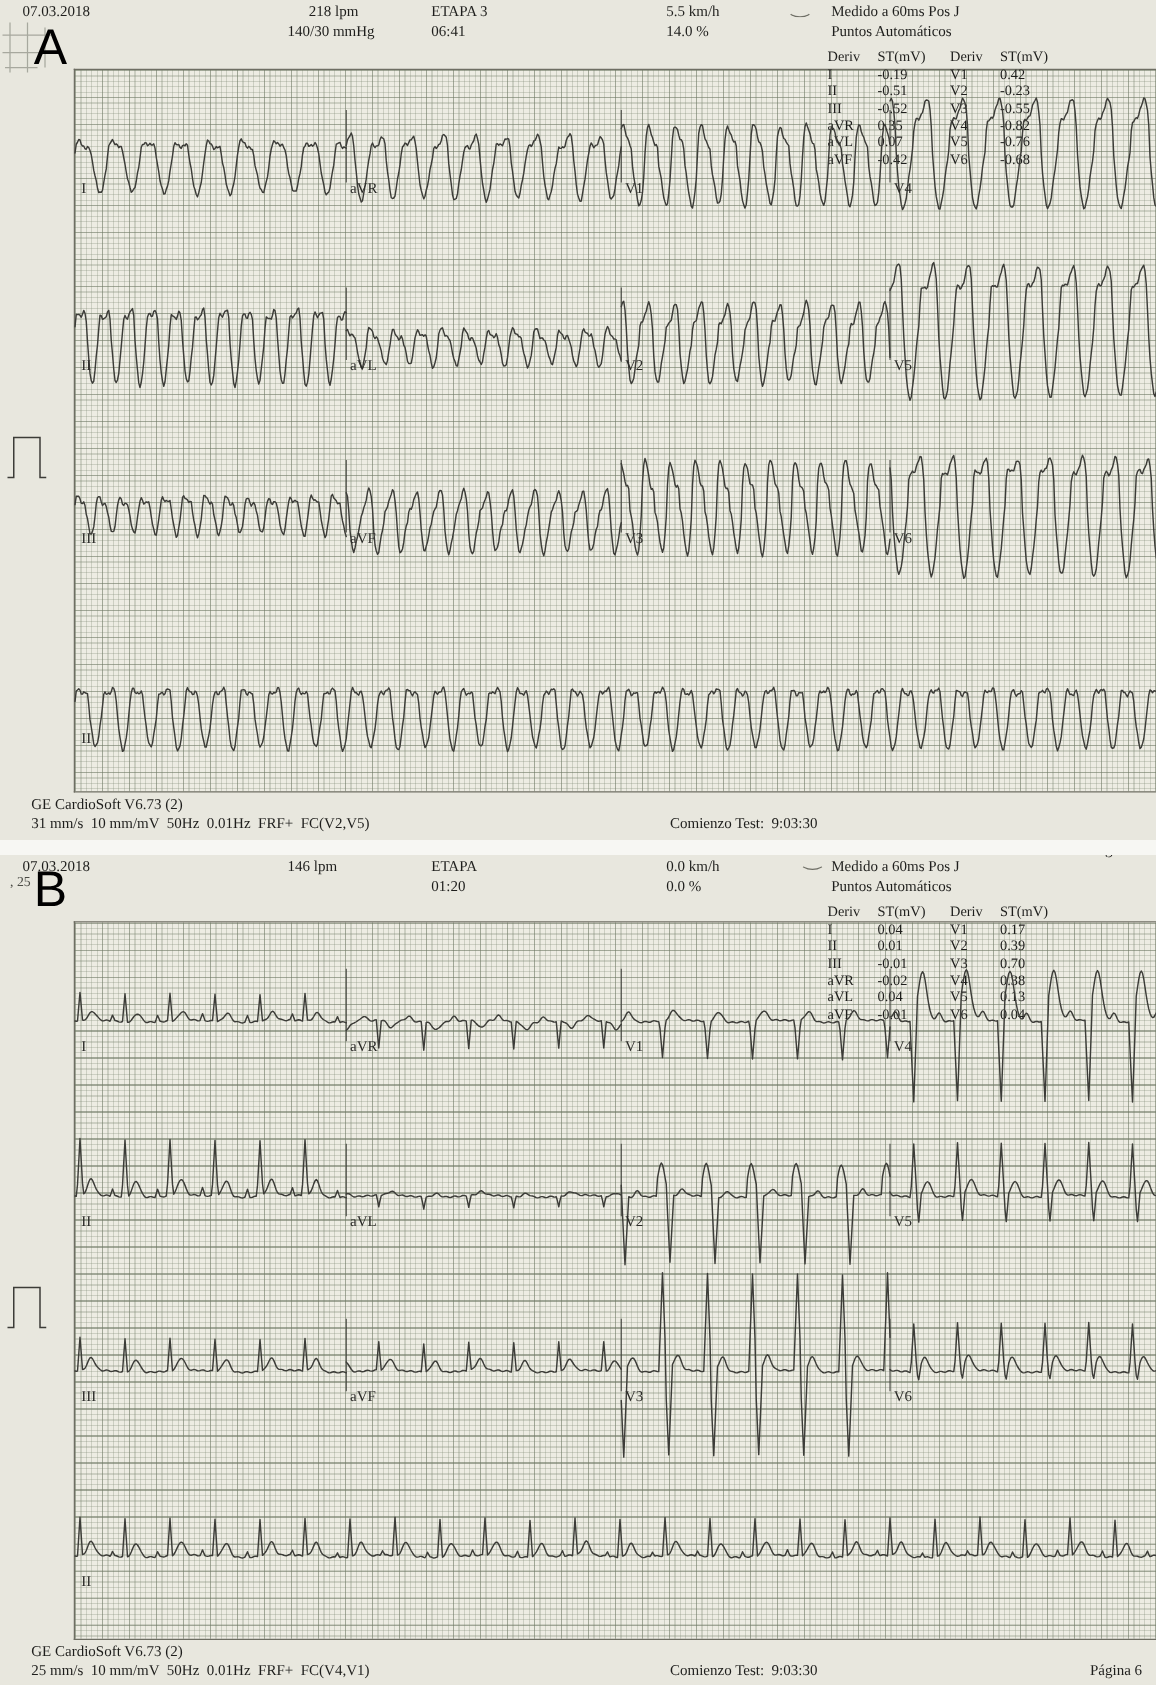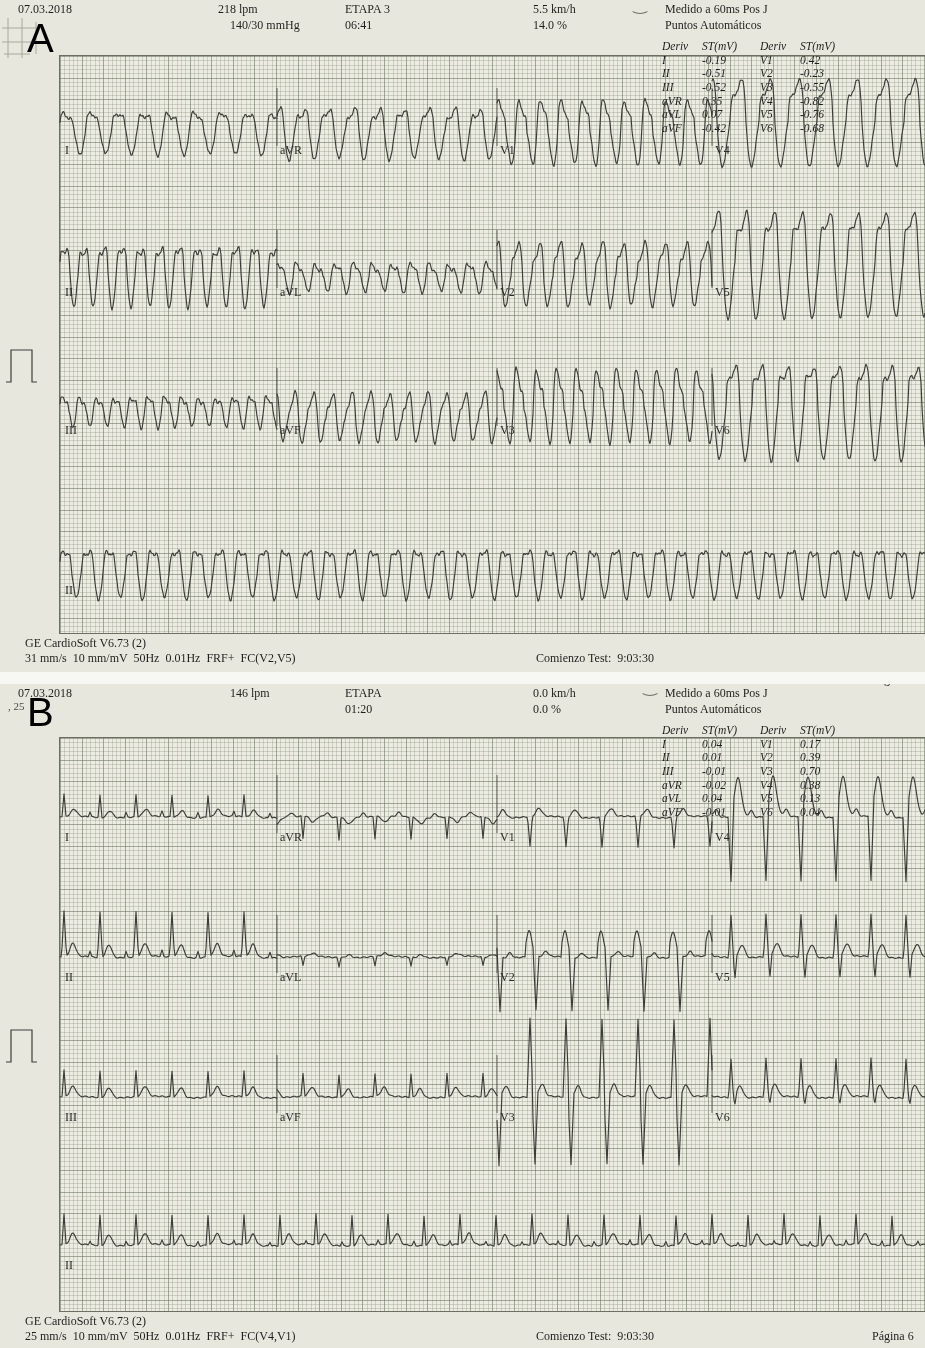--- a/index.html
+++ b/index.html
@@ -7,21 +7,21 @@
         background:var(--paper,#e8e7de);font-family:"Liberation Serif",serif;}
   .grid{position:absolute;z-index:1;background-color:var(--paper-grid,#edece3);
         background-image:
          repeating-linear-gradient(to right,  var(--grid-bold) 0 1px, transparent 1px 21.6px),
          repeating-linear-gradient(to bottom, var(--grid-bold) 0 1px, transparent 1px 21.6px),
          repeating-linear-gradient(to right,  var(--grid-fine) 0 1px, transparent 1px 4.32px),
          repeating-linear-gradient(to bottom, var(--grid-fine) 0 1px, transparent 1px 4.32px);
         border-top:1px solid #6e6e63;border-left:1px solid #6e6e63;border-bottom:1px solid #6e6e63;}
   .t{position:absolute;z-index:3;font:12px "Liberation Serif",serif;color:var(--ink,#1e1e1c);white-space:pre;}
   .sttab{position:absolute;z-index:3;font:11.5px "Liberation Serif",serif;color:var(--ink,#1e1e1c);}
-  .strow{display:grid;grid-template-columns:40px 48px 10px 40px 52px;height:13.7px;line-height:13.7px;font-style:italic;}
+  .strow{display:grid;grid-template-columns:40px 48px 10px 40px 52px;height:13.7px;line-height:13.7px;}
   .stc{white-space:pre;}
   .plabel{position:absolute;z-index:6;font:400 40px "Liberation Sans",sans-serif;color:#000;line-height:1;}
   .traces{position:absolute;left:0;top:0;z-index:5;pointer-events:none;}
   .leadlbl{font:12px "Liberation Serif",serif;fill:#2b2b28;}
   .gap{position:absolute;left:0;top:672px;width:925px;height:12px;background:#f7f7f3;z-index:4;}
   .arc{position:absolute;z-index:3;width:18px;height:10px;border:1.6px solid transparent;
        border-bottom-color:#6f6f66;border-radius:50%;}
   .doodle{position:absolute;z-index:2;}
   .annot{position:absolute;z-index:3;font:11px "Liberation Serif",serif;color:#4a4a44;white-space:pre;}
 </style>
@@ -29,21 +29,21 @@
 <body>
 
 <div class="page">
 
   <svg class="doodle" width="54" height="48" style="left:0;top:14px">
     <path d="M8 4 V44 M22 4 V44 M36 8 V40 M2 14 H42 M2 28 H38 M4 40 H30" stroke="#a7a89e" stroke-width="1" fill="none"></path>
   </svg>
   <div class="plabel" style="left:27px;top:18px">A</div>
 
   <span class="t" style="left:18px;top:2px">07.03.2018</span>
-  <span class="t" style="left:218px;top:2px">218 lpm</span>
+  <span class="t" style="left:247px;top:2px">218 lpm</span>
   <span class="t" style="left:230px;top:18px">140/30 mmHg</span>
   <span class="t" style="left:345px;top:2px">ETAPA 3</span>
   <span class="t" style="left:345px;top:18px">06:41</span>
   <span class="t" style="left:533px;top:2px">5.5 km/h</span>
   <span class="t" style="left:533px;top:18px">14.0 %</span>
   <span class="t" style="left:665px;top:2px">Medido a 60ms Pos J</span>
   <span class="t" style="left:665px;top:18px">Puntos Automáticos</span>
   <div class="arc" style="left:630px;top:2px"></div>
 
   <div class="grid" style="left:59px;top:55px;width:865px;height:577px"></div>

